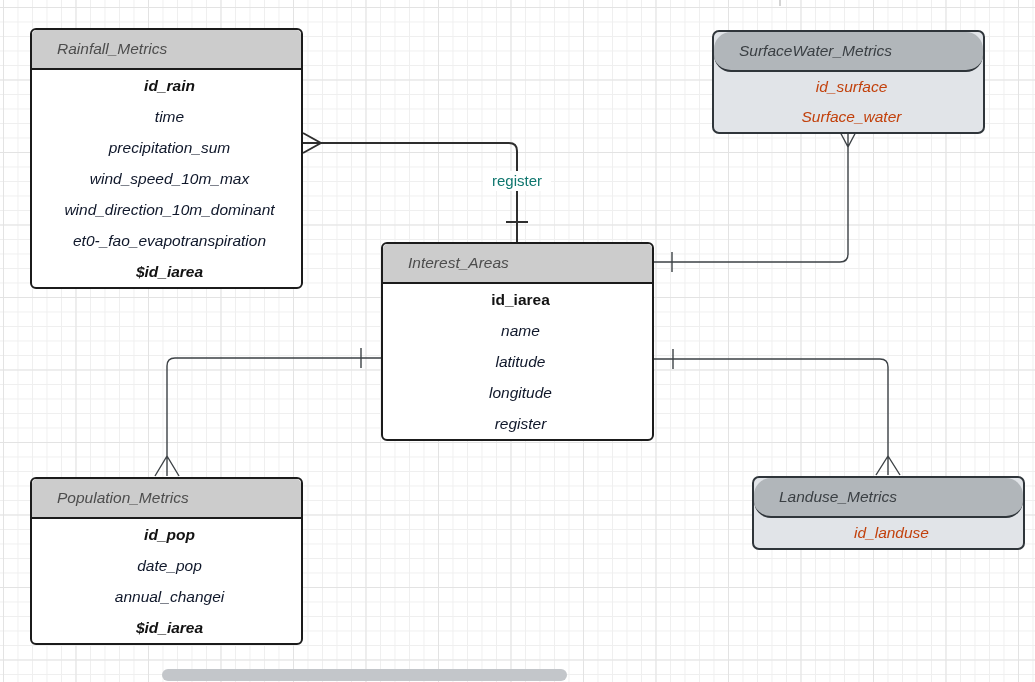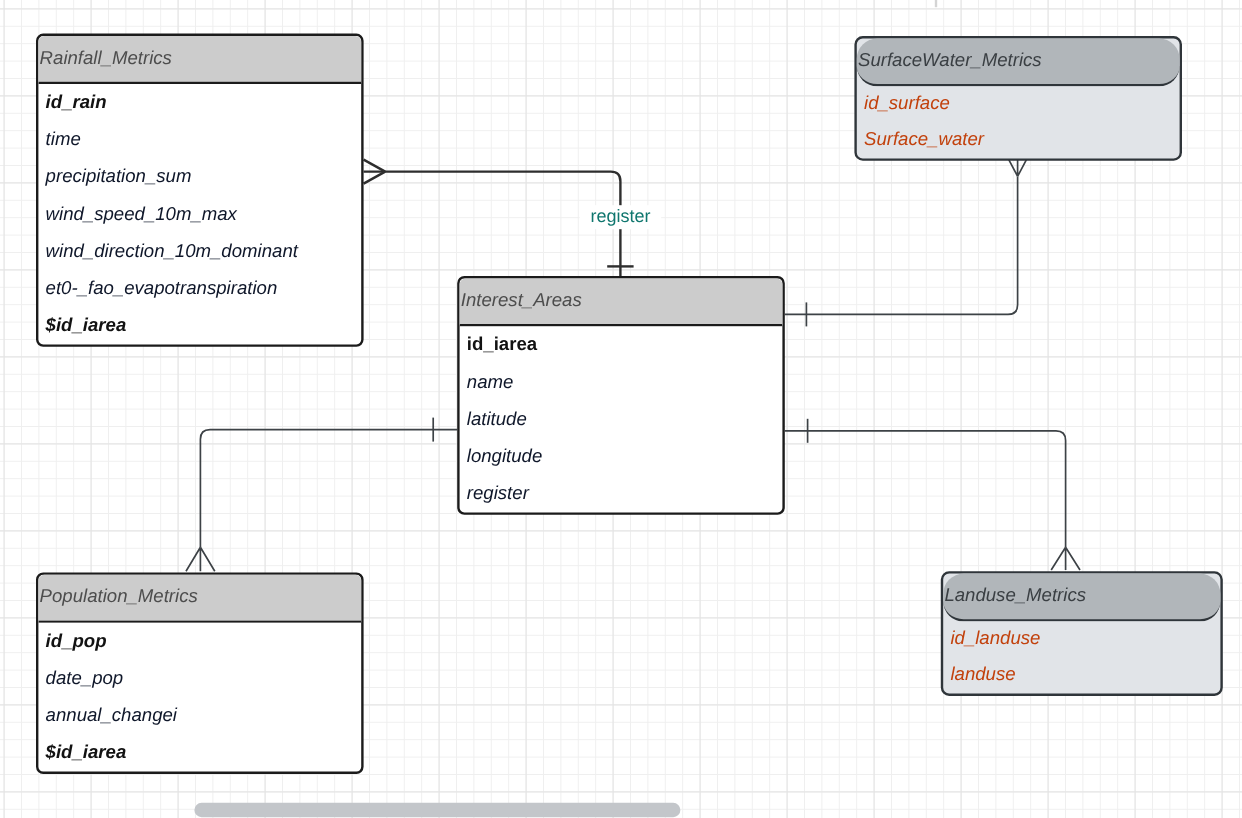--- a/index.html
+++ b/index.html
@@ -15,28 +15,28 @@
       linear-gradient(#efefef 1px, transparent 1px),
       linear-gradient(90deg,#efefef 1px, transparent 1px);
     background-size:72.5px 72.5px,72.5px 72.5px,14.5px 14.5px,14.5px 14.5px;
     background-position:3px 7px,3px 7px,3px 7px,3px 7px;
   }
   .edges{position:absolute;left:0;top:0;width:1035px;height:682px;pointer-events:none;}
 
   
   .table{position:absolute;box-sizing:border-box;border-radius:6px;font-size:15.5px;}
   .table .thead{
-    height:38px;line-height:38px;padding-left:1px;
+    height:38px;line-height:38px;padding-left:25px;
     font-style:italic;font-weight:400;
     border-top-left-radius:5px;border-top-right-radius:5px;
     white-space:nowrap;overflow:hidden;
   }
   .table .trow{
     height:31px;line-height:31px;padding-left:6px;
-    font-style:italic;white-space:nowrap;overflow:hidden;
+    font-style:italic;white-space:nowrap;overflow:hidden;text-align:center;
   }
   .classic{border:2px solid #1b1b1b;background:#ffffff;}
   .classic .thead{background:#cccccc;border-bottom:2px solid #1b1b1b;color:#4d4d4d;}
   .classic .trow{color:#0f172a;}
   .classic .trow.pk{font-weight:bold;color:#121212;}
   .gray{border:2px solid #2f353a;background:#e1e4e8;border-radius:7px;}
   .gray .thead{background:#b1b6ba;border-bottom:2px solid #2f353a;color:#3a3f43;border-radius:17px;}
   .gray .trow{color:#c2410c;height:30px;line-height:30px;}
   .roman{font-style:normal !important;}
 
@@ -92,21 +92,21 @@
     <div class="thead">Rainfall_Metrics</div>
     <div class="trow pk">id_rain</div>
     <div class="trow">time</div>
     <div class="trow">precipitation_sum</div>
     <div class="trow">wind_speed_10m_max</div>
     <div class="trow">wind_direction_10m_dominant</div>
     <div class="trow">et0-_fao_evapotranspiration</div>
     <div class="trow pk">$id_iarea</div>
   </div>
 
-  <div class="table classic" style="left:381px;top:230px;width:273px;">
+  <div class="table classic" style="left:381px;top:242px;width:273px;">
     <div class="thead">Interest_Areas</div>
     <div class="trow pk roman">id_iarea</div>
     <div class="trow">name</div>
     <div class="trow">latitude</div>
     <div class="trow">longitude</div>
     <div class="trow">register</div>
   </div>
 
   <div class="table gray" style="left:712px;top:30px;width:273px;">
     <div class="thead">SurfaceWater_Metrics</div>
@@ -115,23 +115,22 @@
   </div>
 
   <div class="table classic" style="left:30px;top:477px;width:273px;">
     <div class="thead">Population_Metrics</div>
     <div class="trow pk">id_pop</div>
     <div class="trow">date_pop</div>
     <div class="trow">annual_changei</div>
     <div class="trow pk">$id_iarea</div>
   </div>
 
-  <div class="table gray" style="left:752px;top:476px;width:235px;margin-left:32px;">
+  <div class="table gray" style="left:752px;top:476px;width:273px;">
     <div class="thead">Landuse_Metrics</div>
     <div class="trow">id_landuse</div>
-    <div class="trow">landuse</div>
   </div>
 
   <div class="hscrollbar"></div>
 
   <div class="top-artifact"></div>
 
 </div>
 
 </body></html>

